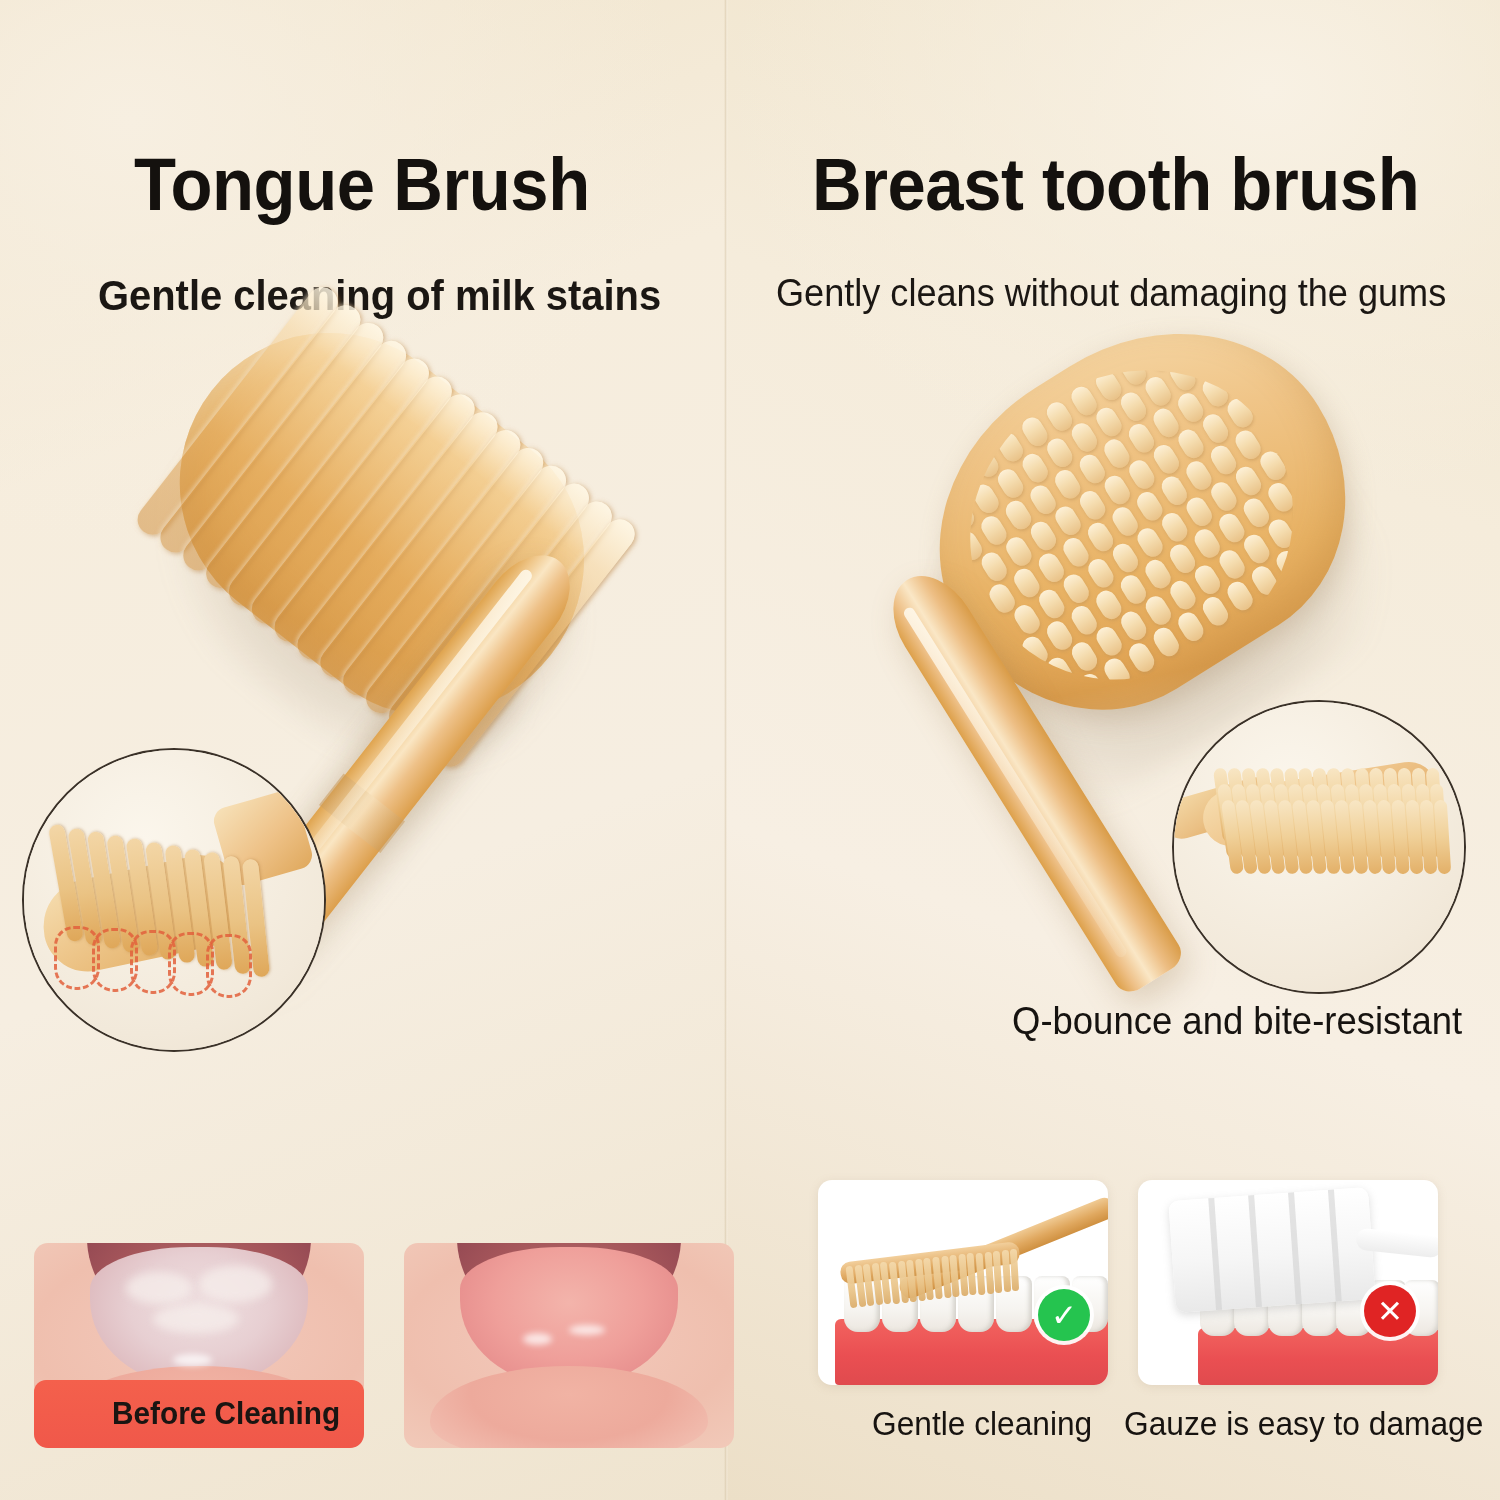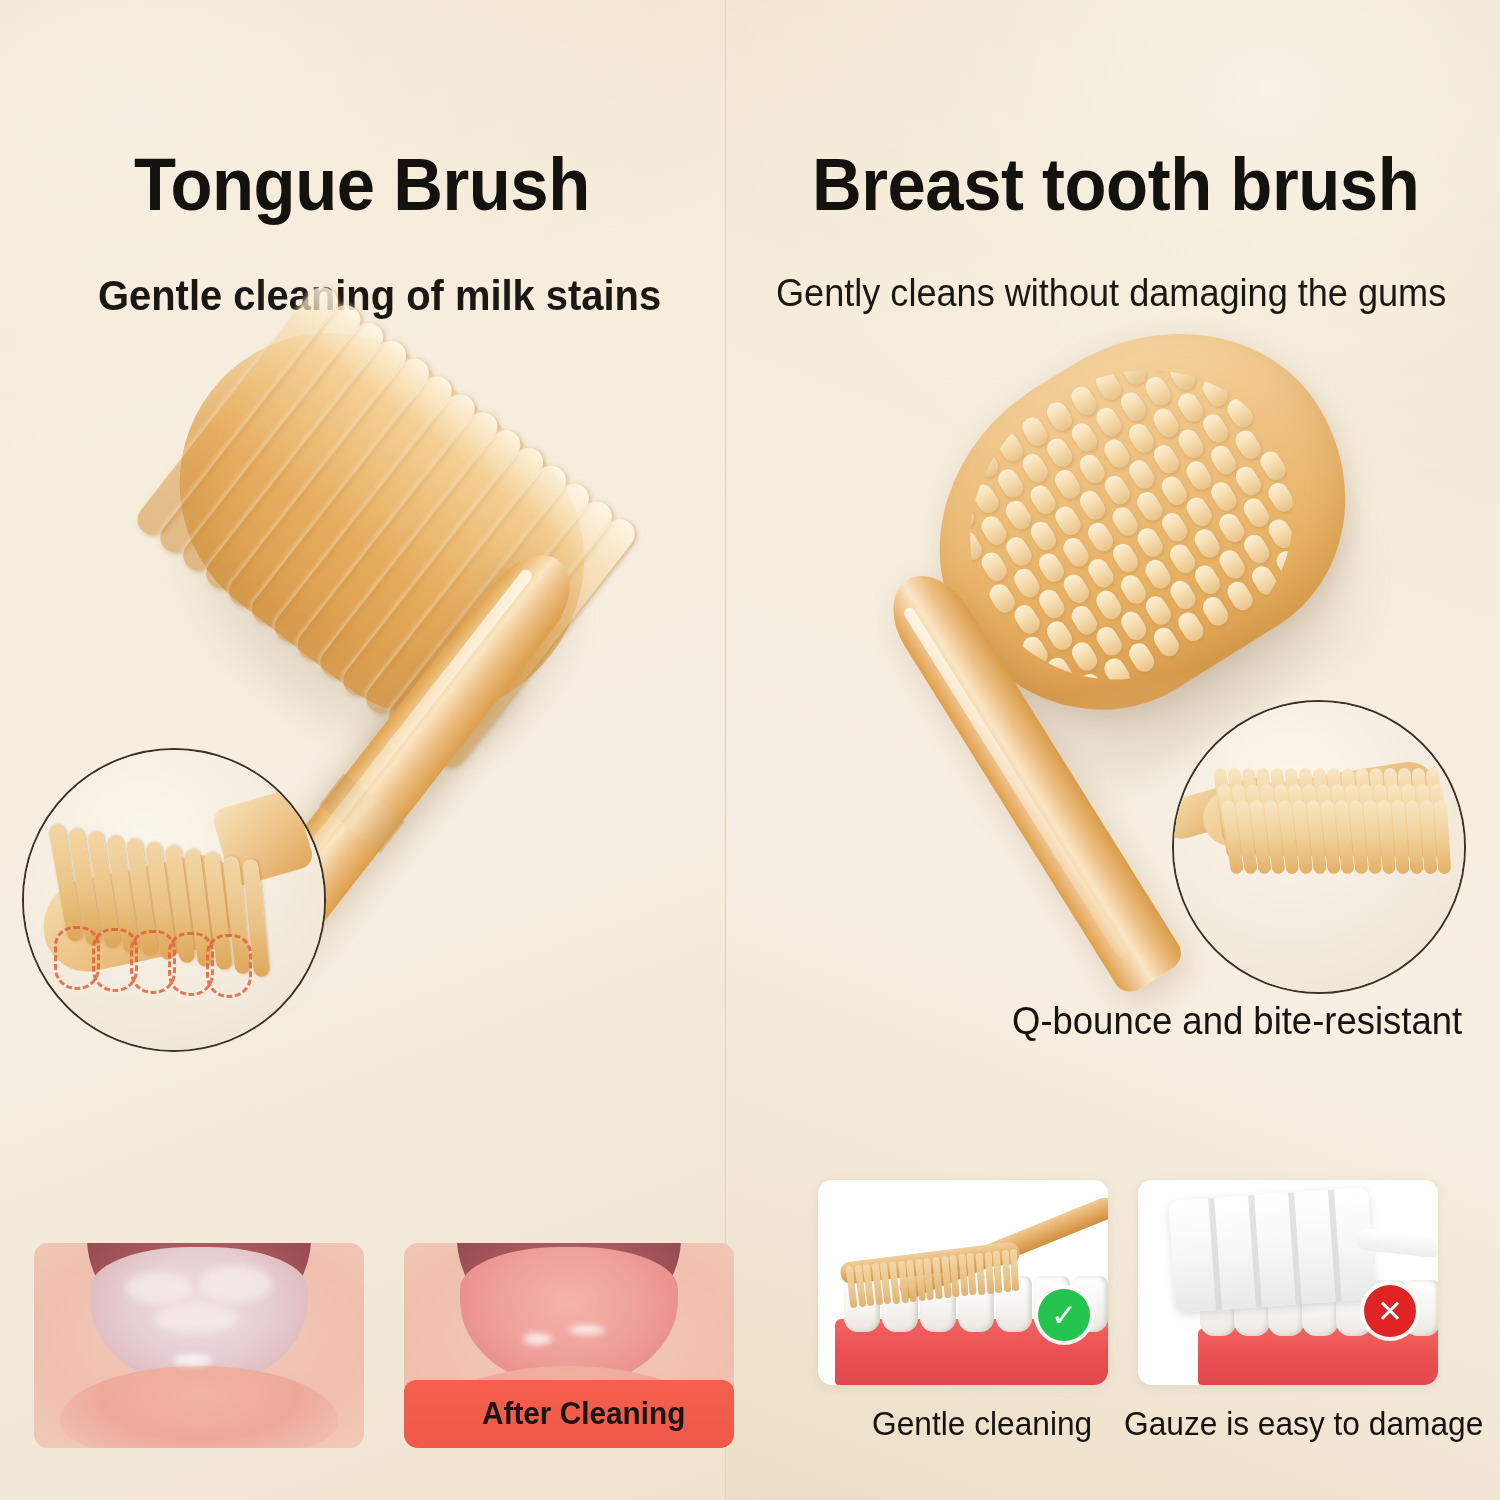--- a/index.html
+++ b/index.html
@@ -420,33 +420,33 @@
     <div class="mouth">
       <div class="skin"></div>
       <div class="cavity"></div>
       <div class="tongue t-before"></div>
       <div class="coat" style="left:28%;top:14%;width:20%;height:16%;"></div>
       <div class="coat" style="left:50%;top:11%;width:22%;height:18%;"></div>
       <div class="coat" style="left:36%;top:30%;width:26%;height:14%;"></div>
       <div class="lower-lip"></div>
       <div class="gloss" style="left:42%;top:54%;width:12%;height:6%;"></div>
     </div>
+    <div class="photo-label">
+      <span>Before Cleaning</span>
+    </div>
   </div>
 
   <div class="photo" id="photo-after">
     <div class="mouth">
       <div class="skin"></div>
       <div class="cavity"></div>
       <div class="tongue t-after"></div>
       <div class="lower-lip"></div>
       <div class="gloss" style="left:36%;top:44%;width:9%;height:6%;"></div>
       <div class="gloss" style="left:50%;top:40%;width:11%;height:5%;"></div>
-    </div>
-    <div class="photo-label">
-      <span>After Cleaning</span>
     </div>
   </div>
 
   <div class="card" id="card-gentle">
     <div class="gum"></div>
     <div id="teeth-gentle">
         <div class="tooth" style="left:26px;"></div>
         <div class="tooth" style="left:64px;"></div>
         <div class="tooth" style="left:102px;"></div>
         <div class="tooth" style="left:140px;"></div>

